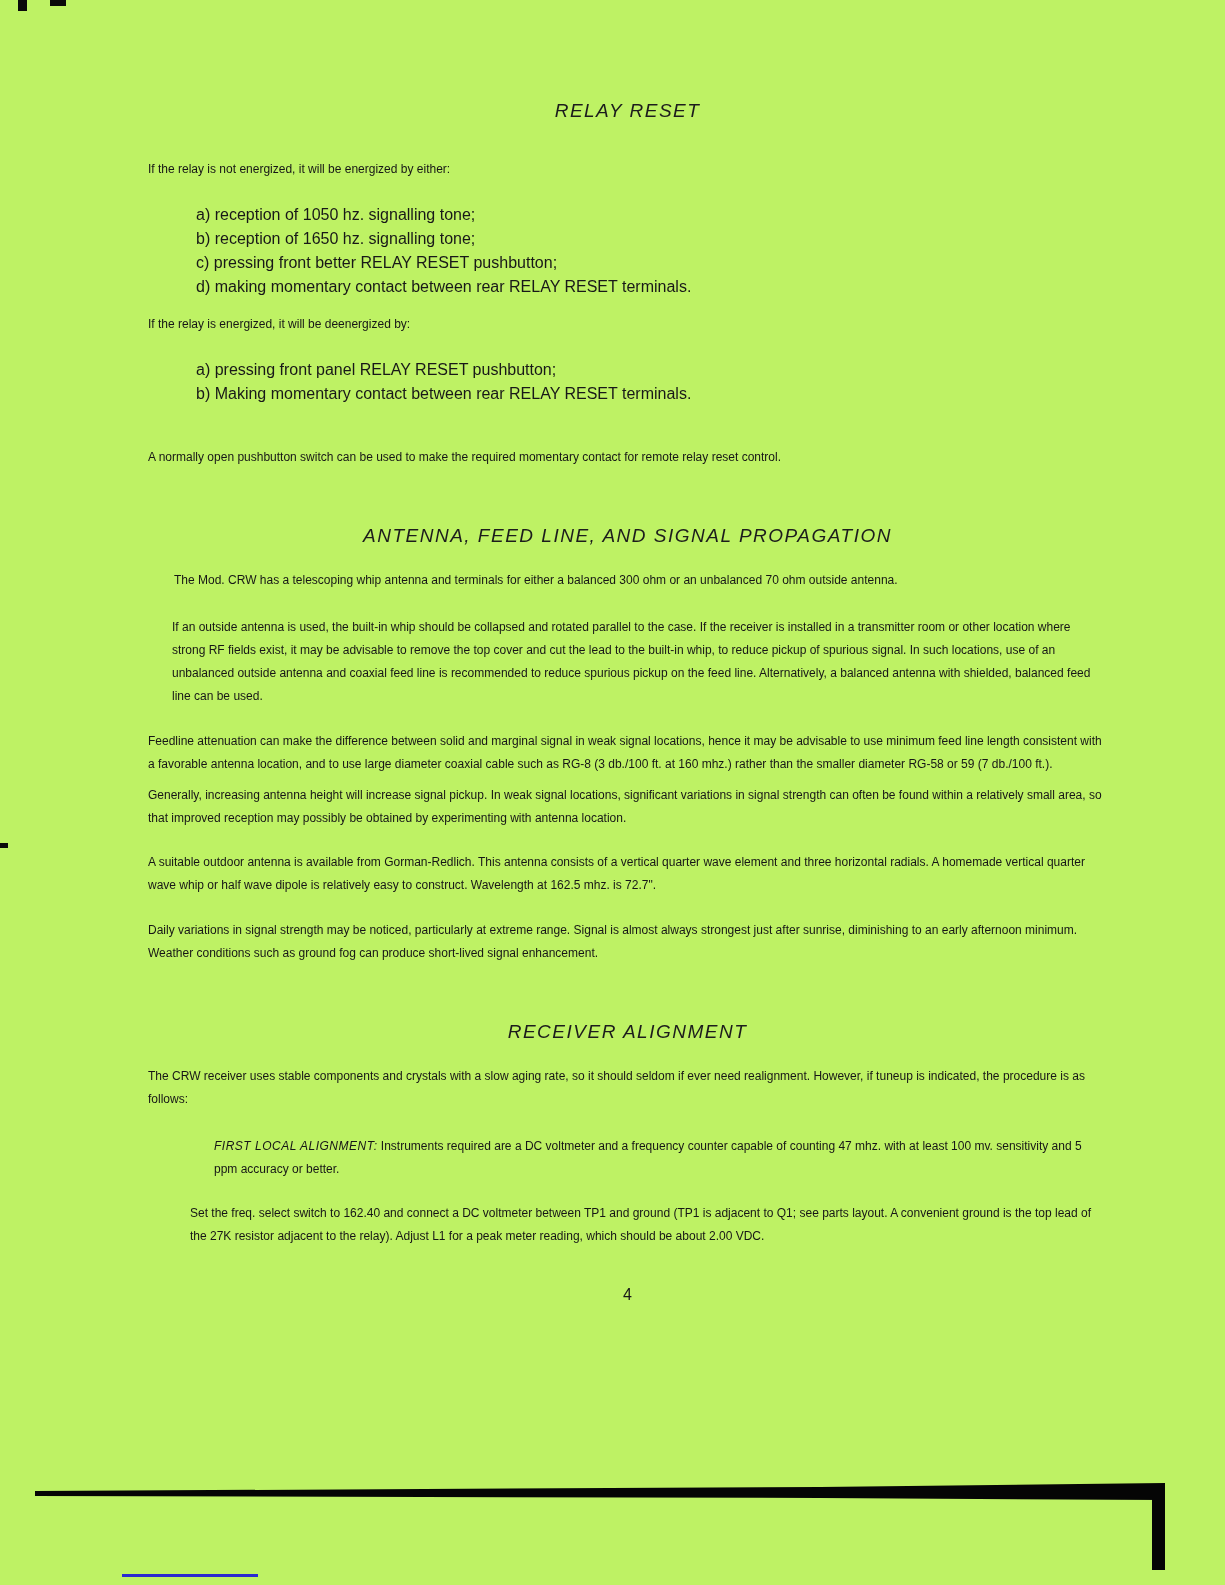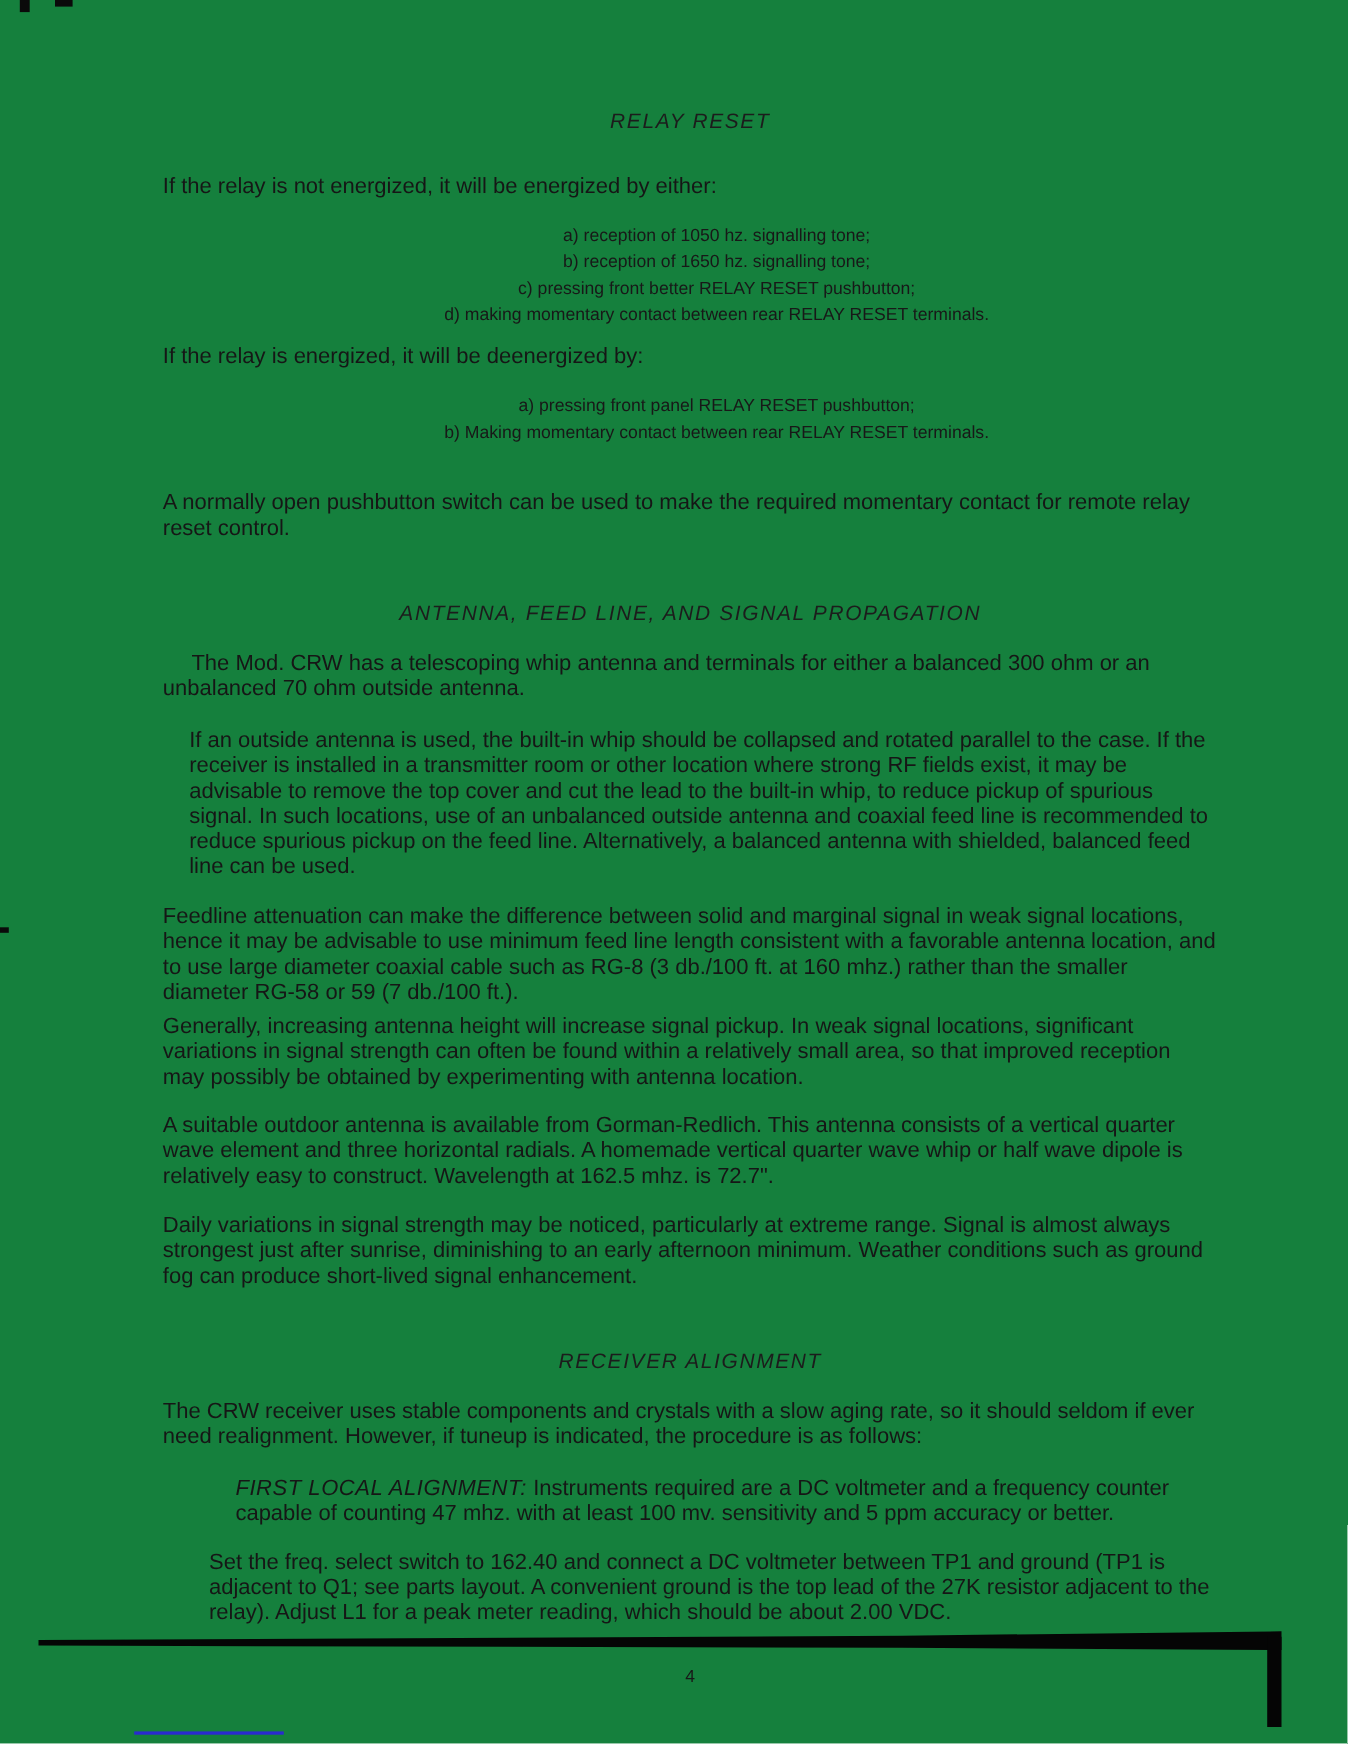--- a/index.html
+++ b/index.html
@@ -6,43 +6,42 @@
   html, body { background: #ffffff; }
   body {
     font-family: "Liberation Sans", "DejaVu Sans", sans-serif;
     color: #181818;
   }
   .page {
     position: relative;
     width: 1225px;
     height: 1585px;
     margin: 0 auto;
-    background: #15803d;
+    background: #bef264;
     overflow: hidden;
     padding: 100px 118px 0 148px;
   }
   .sec-title {
     text-align: center;
     font-style: italic;
     font-weight: normal;
     font-size: 19px;
     letter-spacing: 1.5px;
     color: #1c1c1c;
   }
   .body-p {
-    font-size: 20px;
+    font-size: 12px;
     line-height: 23px;
     color: #161616;
   }
   .indent-first { text-indent: 26px; }
   .list-block {
     padding-left: 48px;
     font-size: 16px;
     line-height: 24px;
-    text-align: center;
   }
   .list-block p { margin: 0; }
   .sub-indent { padding-left: 42px; }
   .lead-italic { font-style: italic; letter-spacing: 0.5px; }
   .page-number {
     text-align: center;
     font-size: 16px;
     margin-top: 38px;
   }
   

